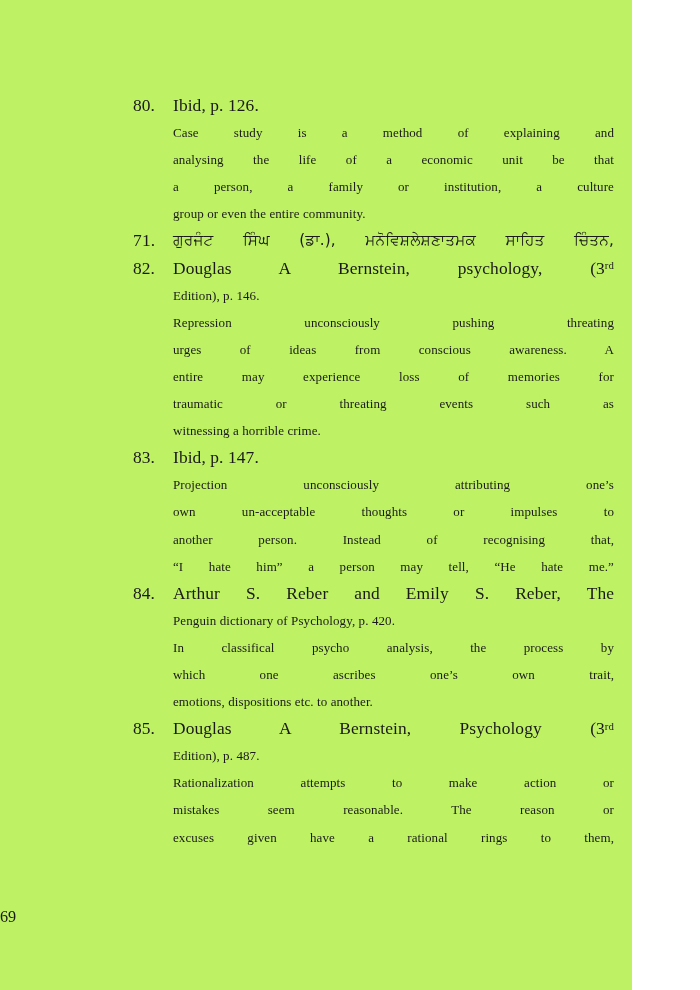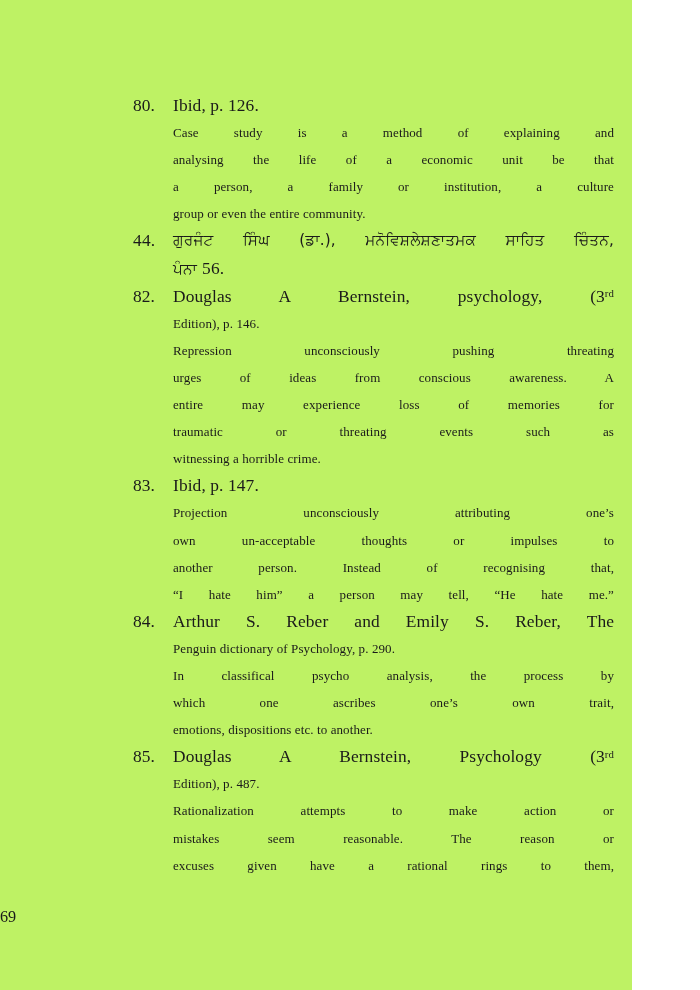--- a/index.html
+++ b/index.html
@@ -110,26 +110,22 @@
       <div class="entry-body">
         <div class="justify-all">Case study is a method of explaining and</div>
         <div class="justify-all">analysing the life of a economic  unit be that</div>
         <div class="justify-all">a person, a family or institution, a culture</div>
         <div>group or even the entire community.</div>
       </div>
     </div>
 
     <div class="note-entry">
       <div class="entry-head gurmukhi">
-        <span class="entry-num lat">44.</span>
+        <span class="entry-num lat">71.</span>
         <span class="entry-head-text justify-all">ਗੁਰਜੰਟ ਸਿੰਘ (ਡਾ.), ਮਨੋਵਿਸ਼ਲੇਸ਼ਣਾਤਮਕ ਸਾਹਿਤ ਚਿੰਤਨ,</span>
-      </div>
-      <div class="entry-body gurmukhi">
-        <span>ਪੰਨਾ</span>
-        <span class="lat">56.</span>
       </div>
     </div>
 
     <div class="note-entry">
       <div class="entry-head">
         <span class="entry-num">82.</span>
         <span class="entry-head-text justify-all"><span>Douglas A Bernstein, psychology, (3</span><sup>rd</sup></span>
       </div>
       <div class="entry-body">Edition), p. 146.</div>
       <div class="entry-body">
@@ -152,21 +148,21 @@
         <div class="justify-all">another person. Instead of recognising that,</div>
         <div class="justify-all">“I hate him” a person may tell, “He hate me.”</div>
       </div>
     </div>
 
     <div class="note-entry">
       <div class="entry-head">
         <span class="entry-num">84.</span>
         <span class="entry-head-text justify-all">Arthur S. Reber and Emily S. Reber, The</span>
       </div>
-      <div class="entry-body">Penguin dictionary of Psychology, p. 290.</div>
+      <div class="entry-body">Penguin dictionary of Psychology, p. 420.</div>
       <div class="entry-body">
         <div class="justify-all">In classifical psycho analysis, the process by</div>
         <div class="justify-all">which one ascribes one’s own trait,</div>
         <div>emotions, dispositions etc. to another.</div>
       </div>
     </div>
 
     <div class="note-entry">
       <div class="entry-head">
         <span class="entry-num">85.</span>

